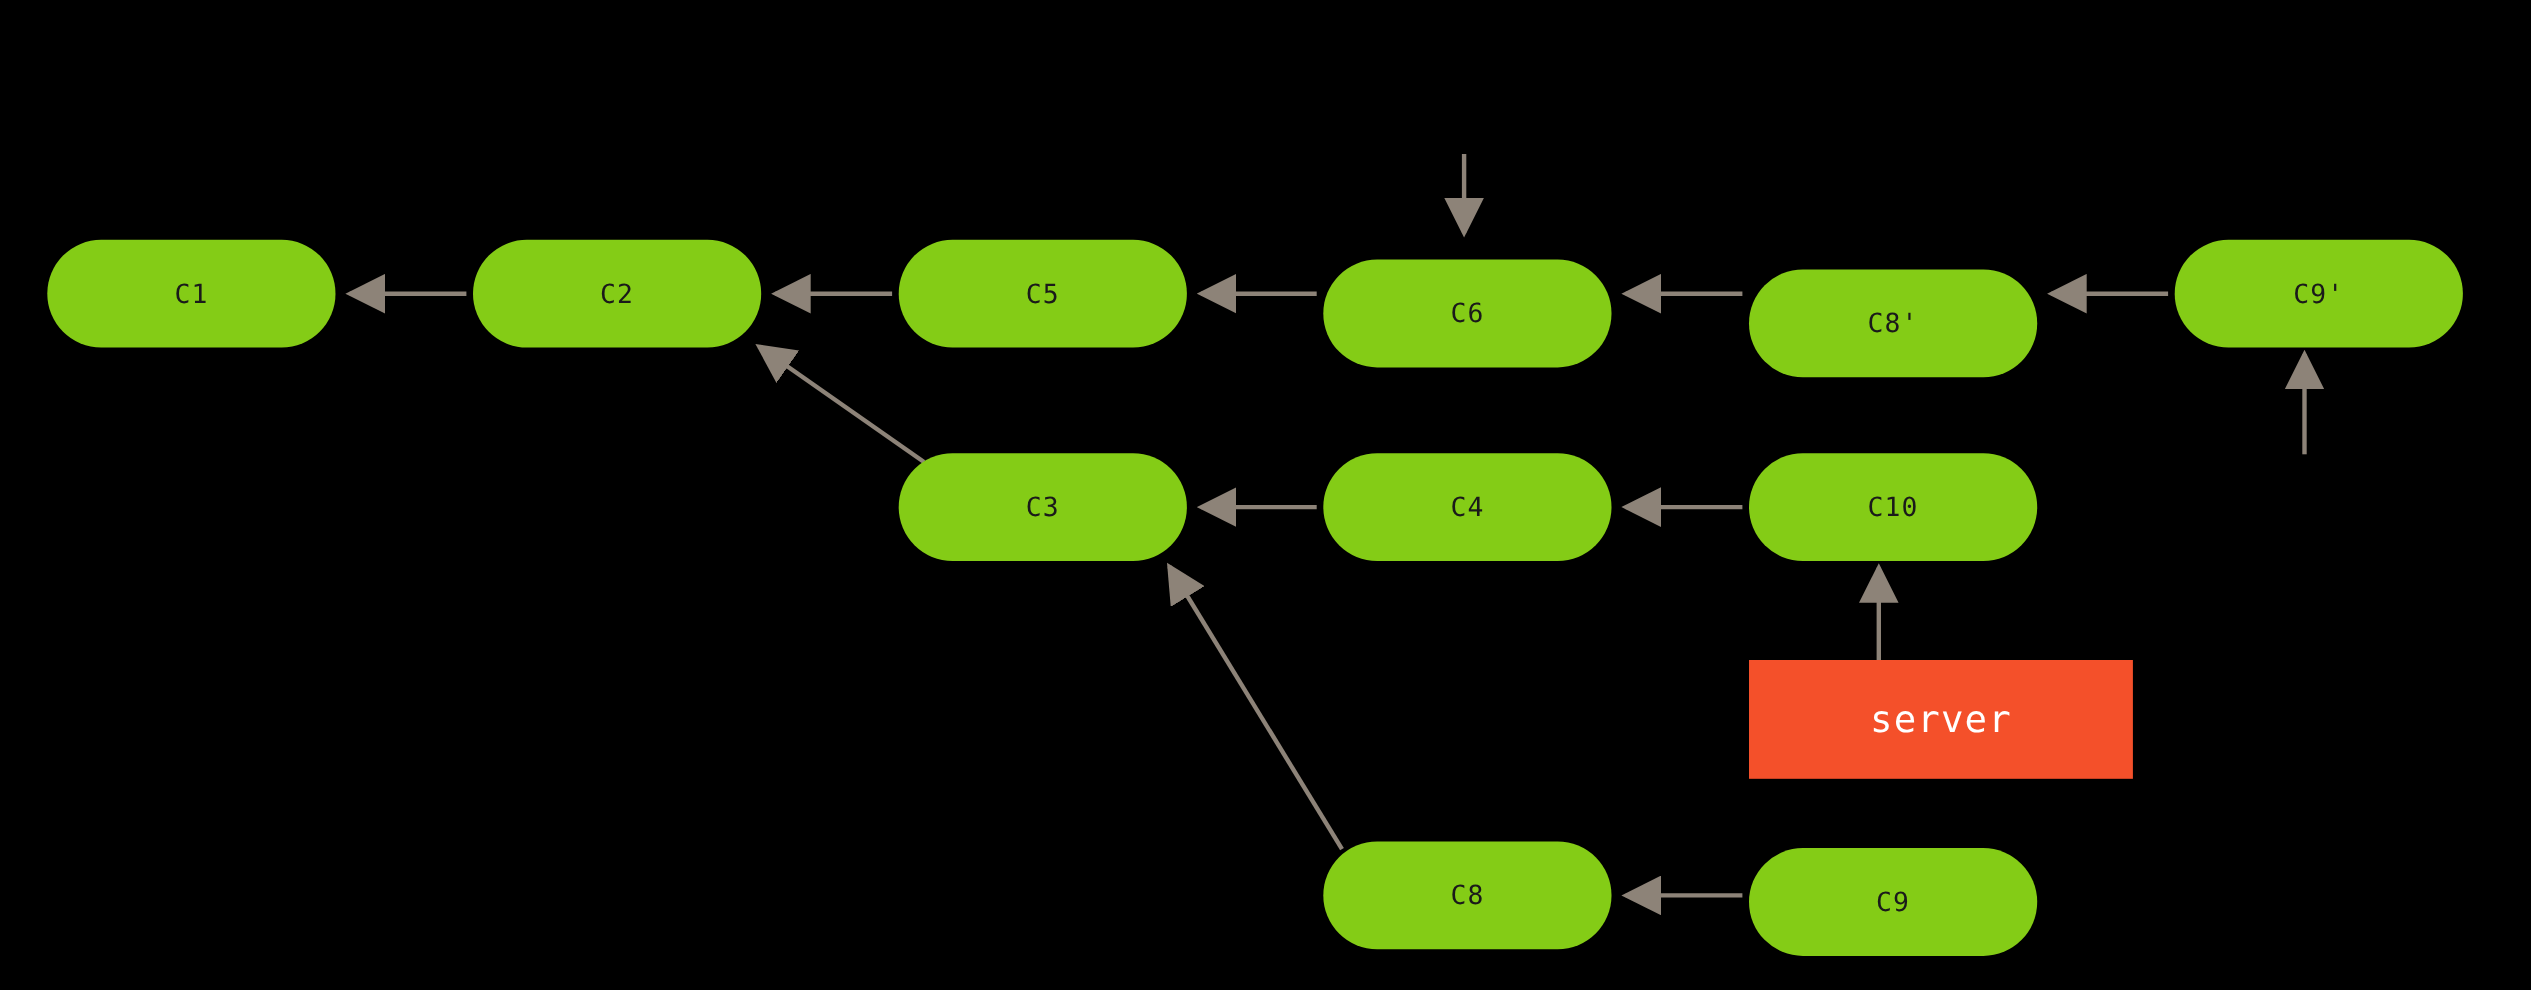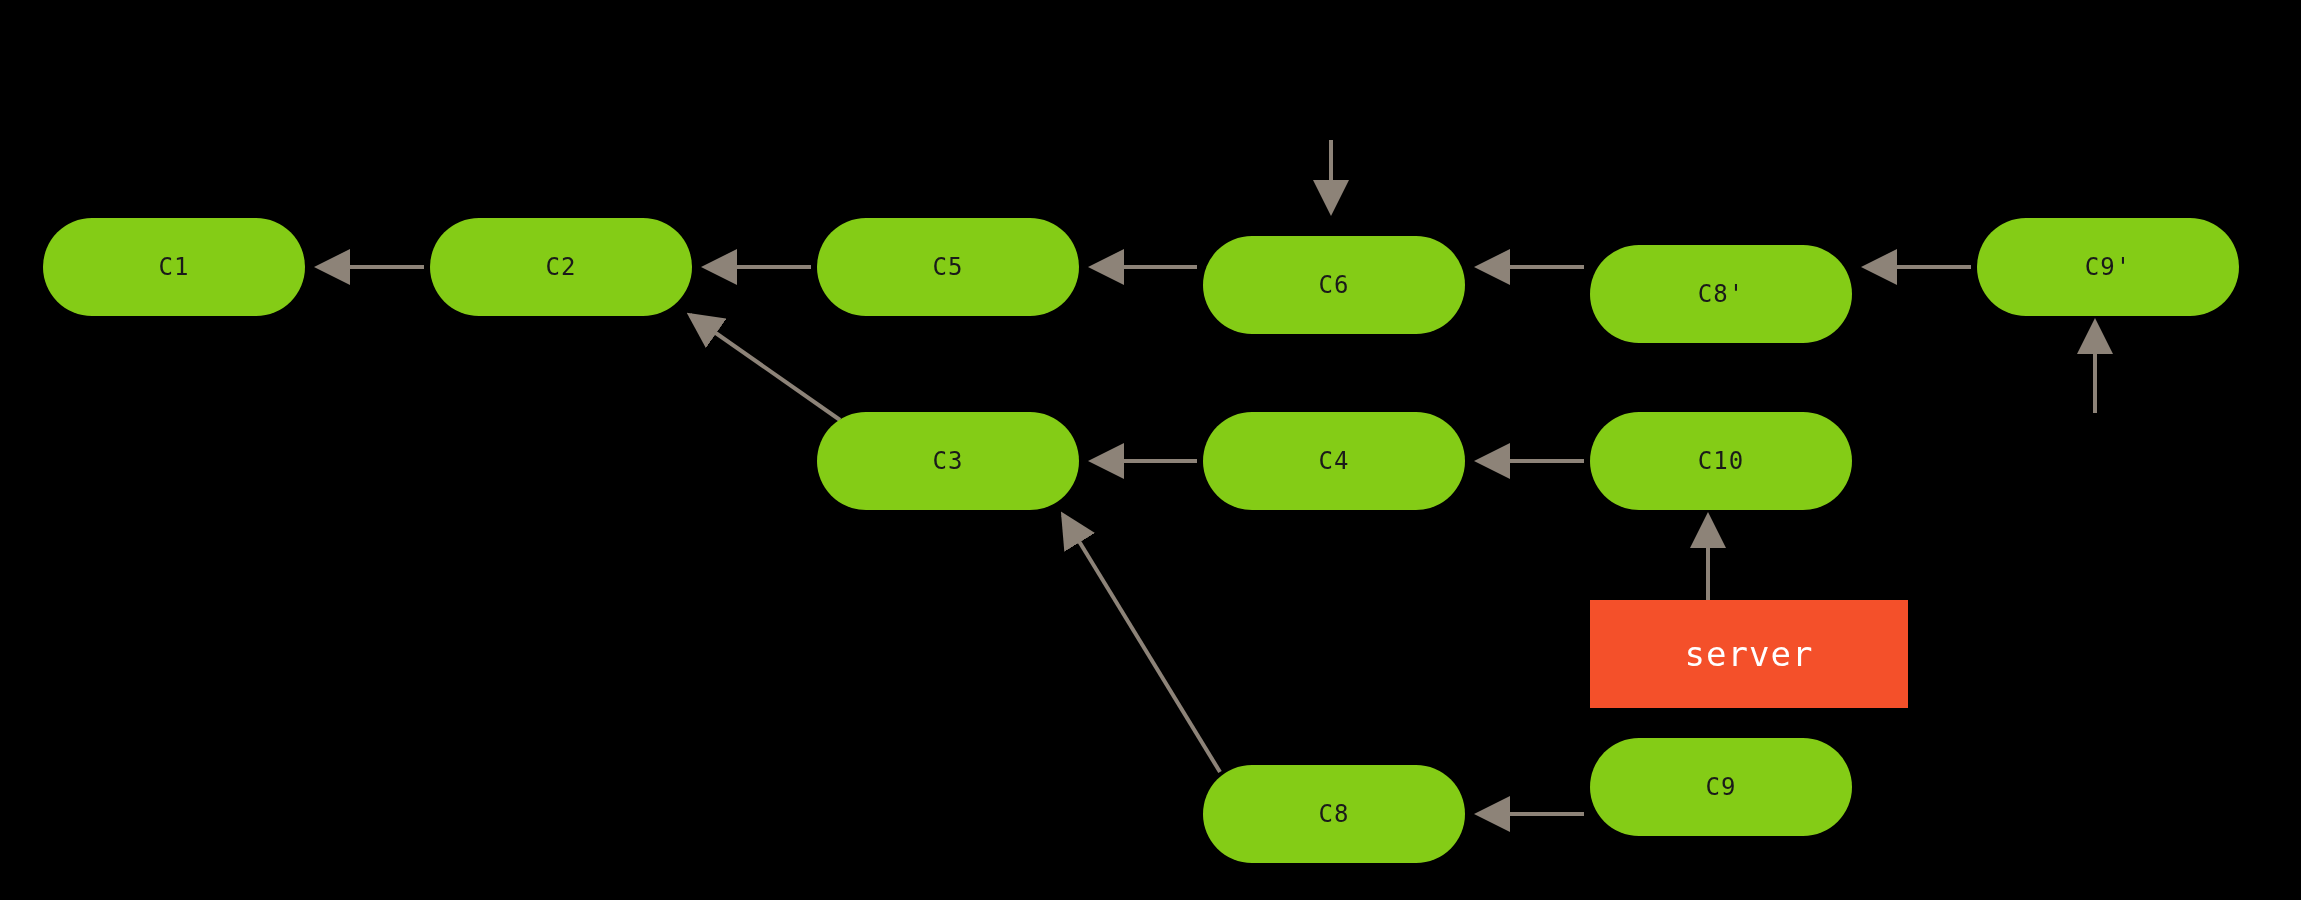--- a/index.html
+++ b/index.html
@@ -86,17 +86,17 @@
   <div class="commit-node" style="left:817px; top:218px; width:262px; height:98px;">C5</div>
   <div class="commit-node" style="left:1203px; top:236px; width:262px; height:98px;">C6</div>
   <div class="commit-node" style="left:1590px; top:218px; width:262px; height:98px;margin-top:27px;">C8'</div>
   <div class="commit-node" style="left:1977px; top:218px; width:262px; height:98px;">C9'</div>
 
   <div class="commit-node" style="left:817px; top:412px; width:262px; height:98px;">C3</div>
   <div class="commit-node" style="left:1203px; top:412px; width:262px; height:98px;">C4</div>
   <div class="commit-node" style="left:1590px; top:412px; width:262px; height:98px;">C10</div>
 
   <div class="commit-node" style="left:1203px; top:765px; width:262px; height:98px;">C8</div>
-  <div class="commit-node" style="left:1590px; top:738px; width:262px; height:98px;">C9</div>
+  <div class="commit-node" style="left:1590px; top:771px; width:262px; height:98px;">C9</div>
 
-  <div class="branch-label" style="left:1590px; top:600px; width:318px; height:108px;">server</div>
+  <div class="branch-label" style="left:1590px; top:600px; width:349px; height:108px;">server</div>
 
 </div>
 
 </body></html>

